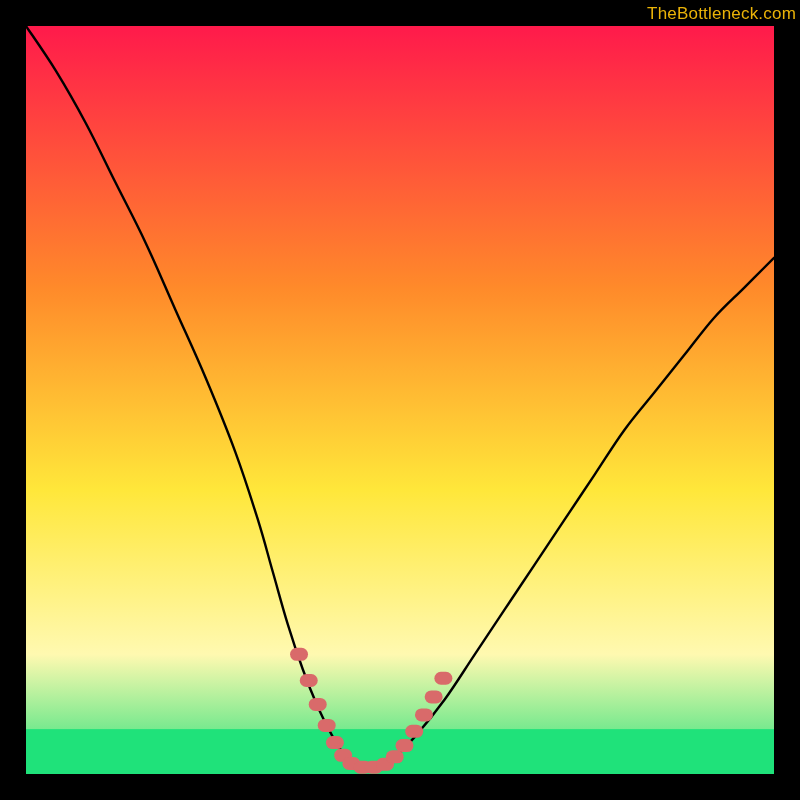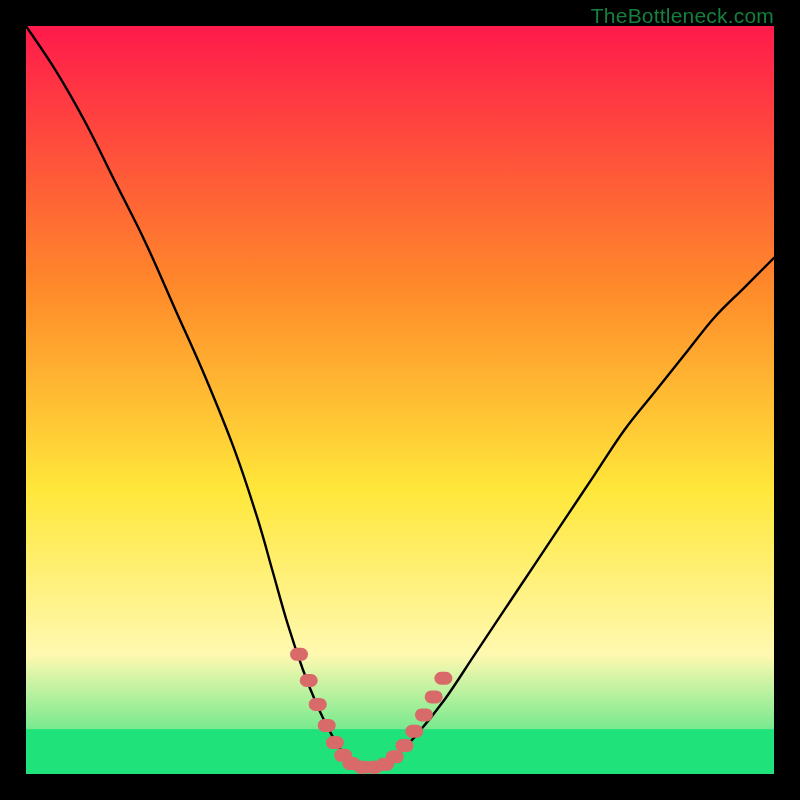--- a/index.html
+++ b/index.html
@@ -22,23 +22,23 @@
   .plot-area {
     position: absolute;
     left: 0;
     top: 0;
     width: 748px;
     height: 748px;
   }
   .watermark {
     position: absolute;
     top: 4px;
-    right: 26px;
-    color: #15803d;
-    font-size: 21px;
+    right: 4px;
+    color: #eab308;
+    font-size: 17px;
     font-weight: 400;
     letter-spacing: 0.2px;
   }
 </style>
 </head>
 <body>
 
 <div class="frame">
   <svg class="plot-area" viewBox="0 0 748 748" preserveAspectRatio="none">
     <defs>

